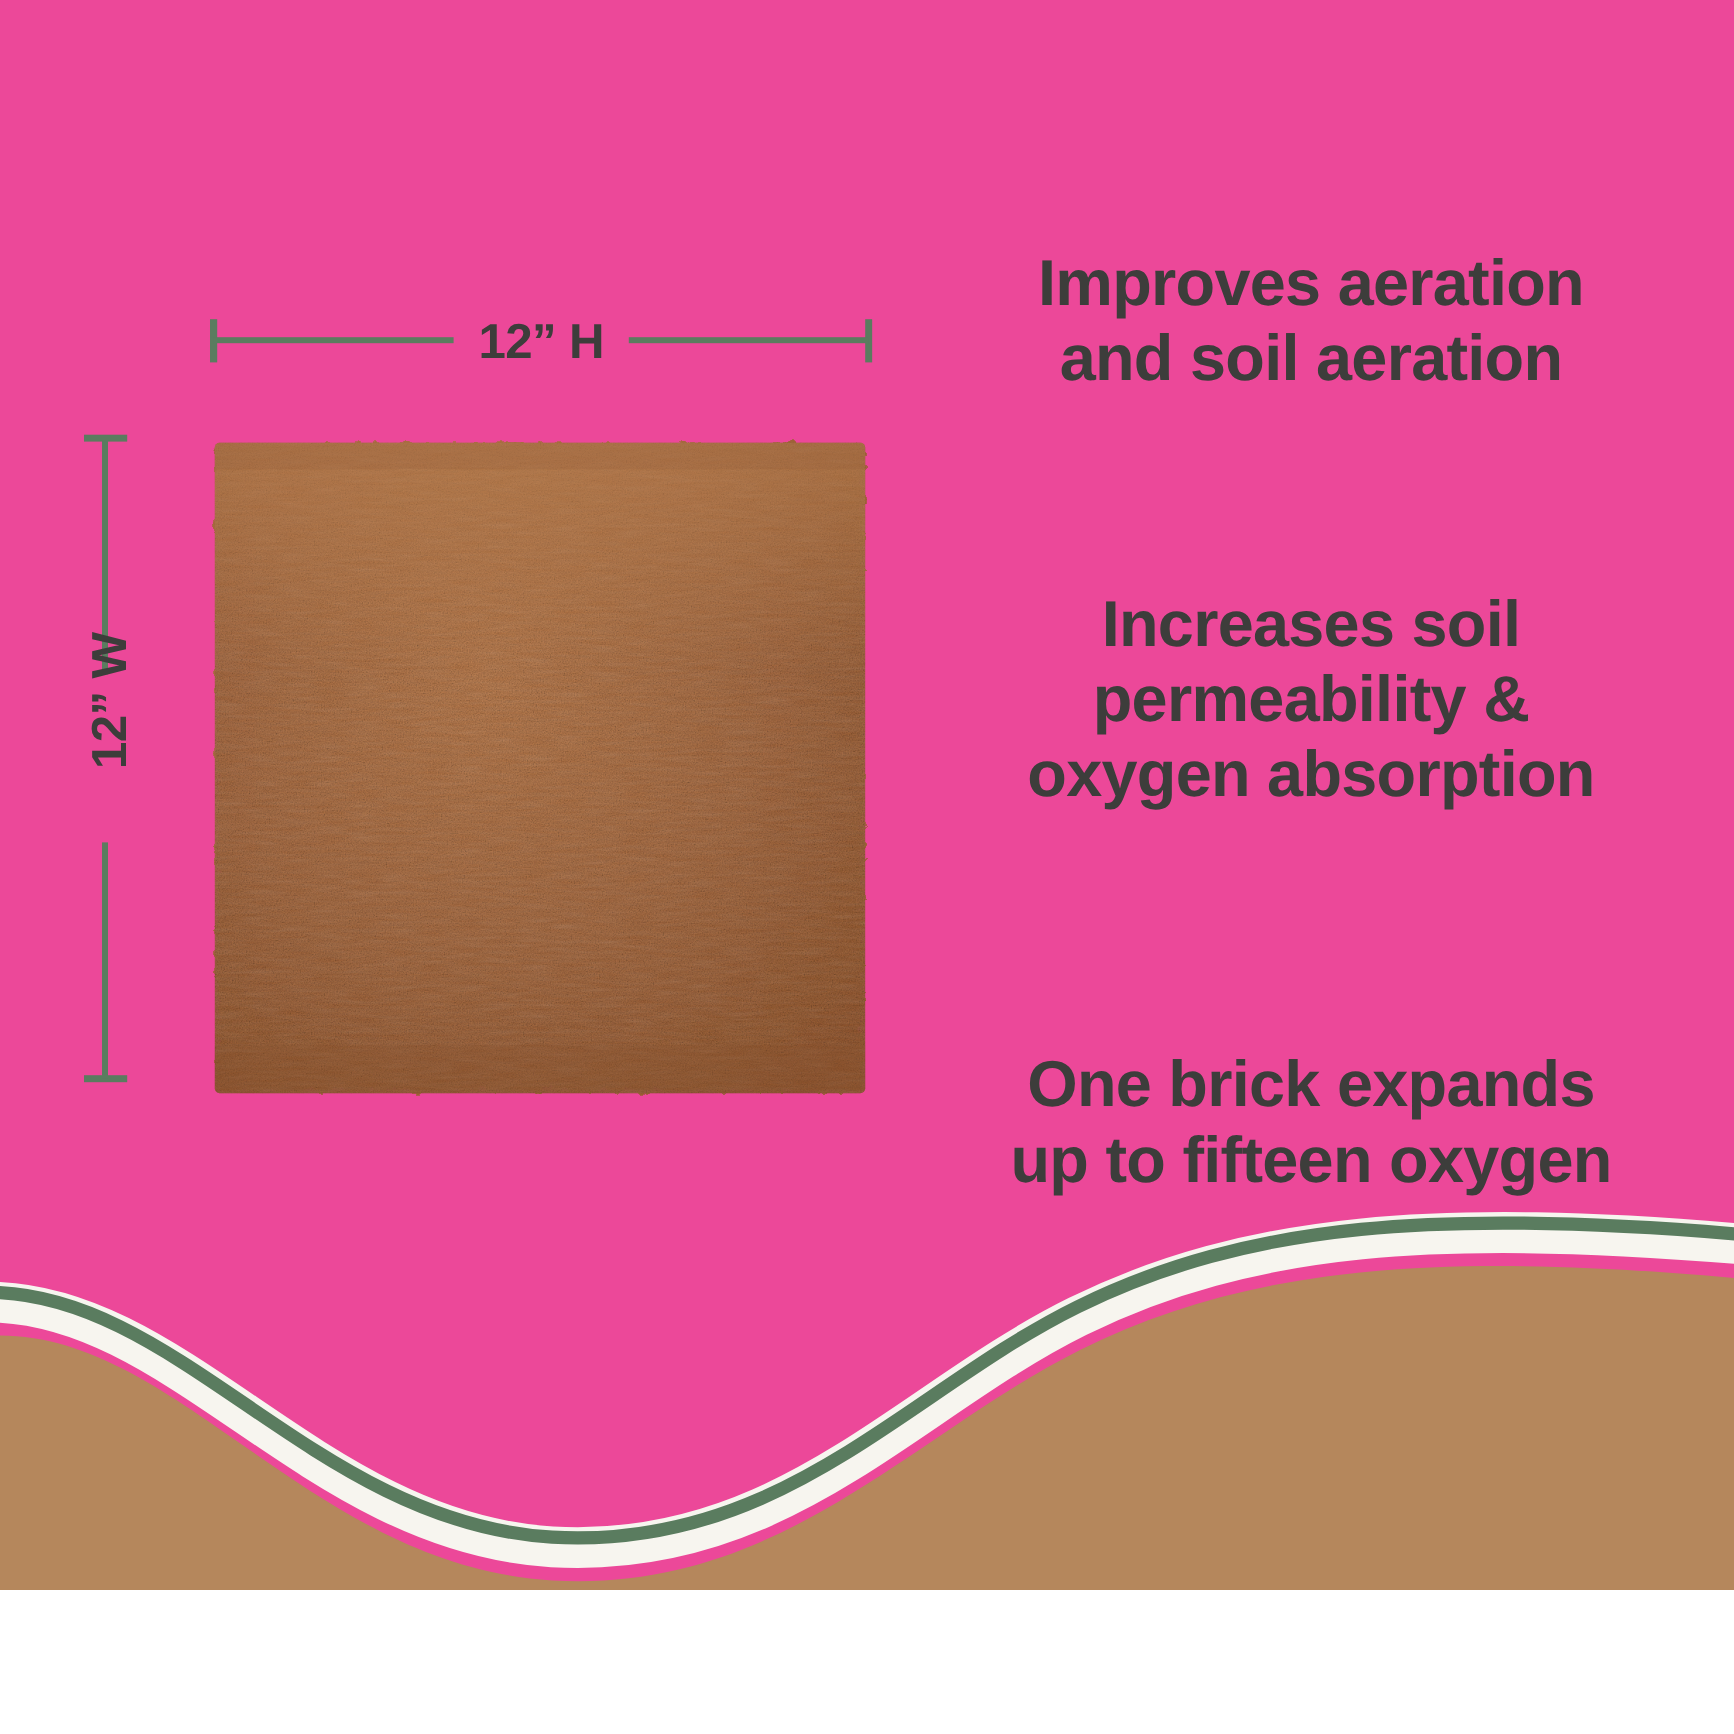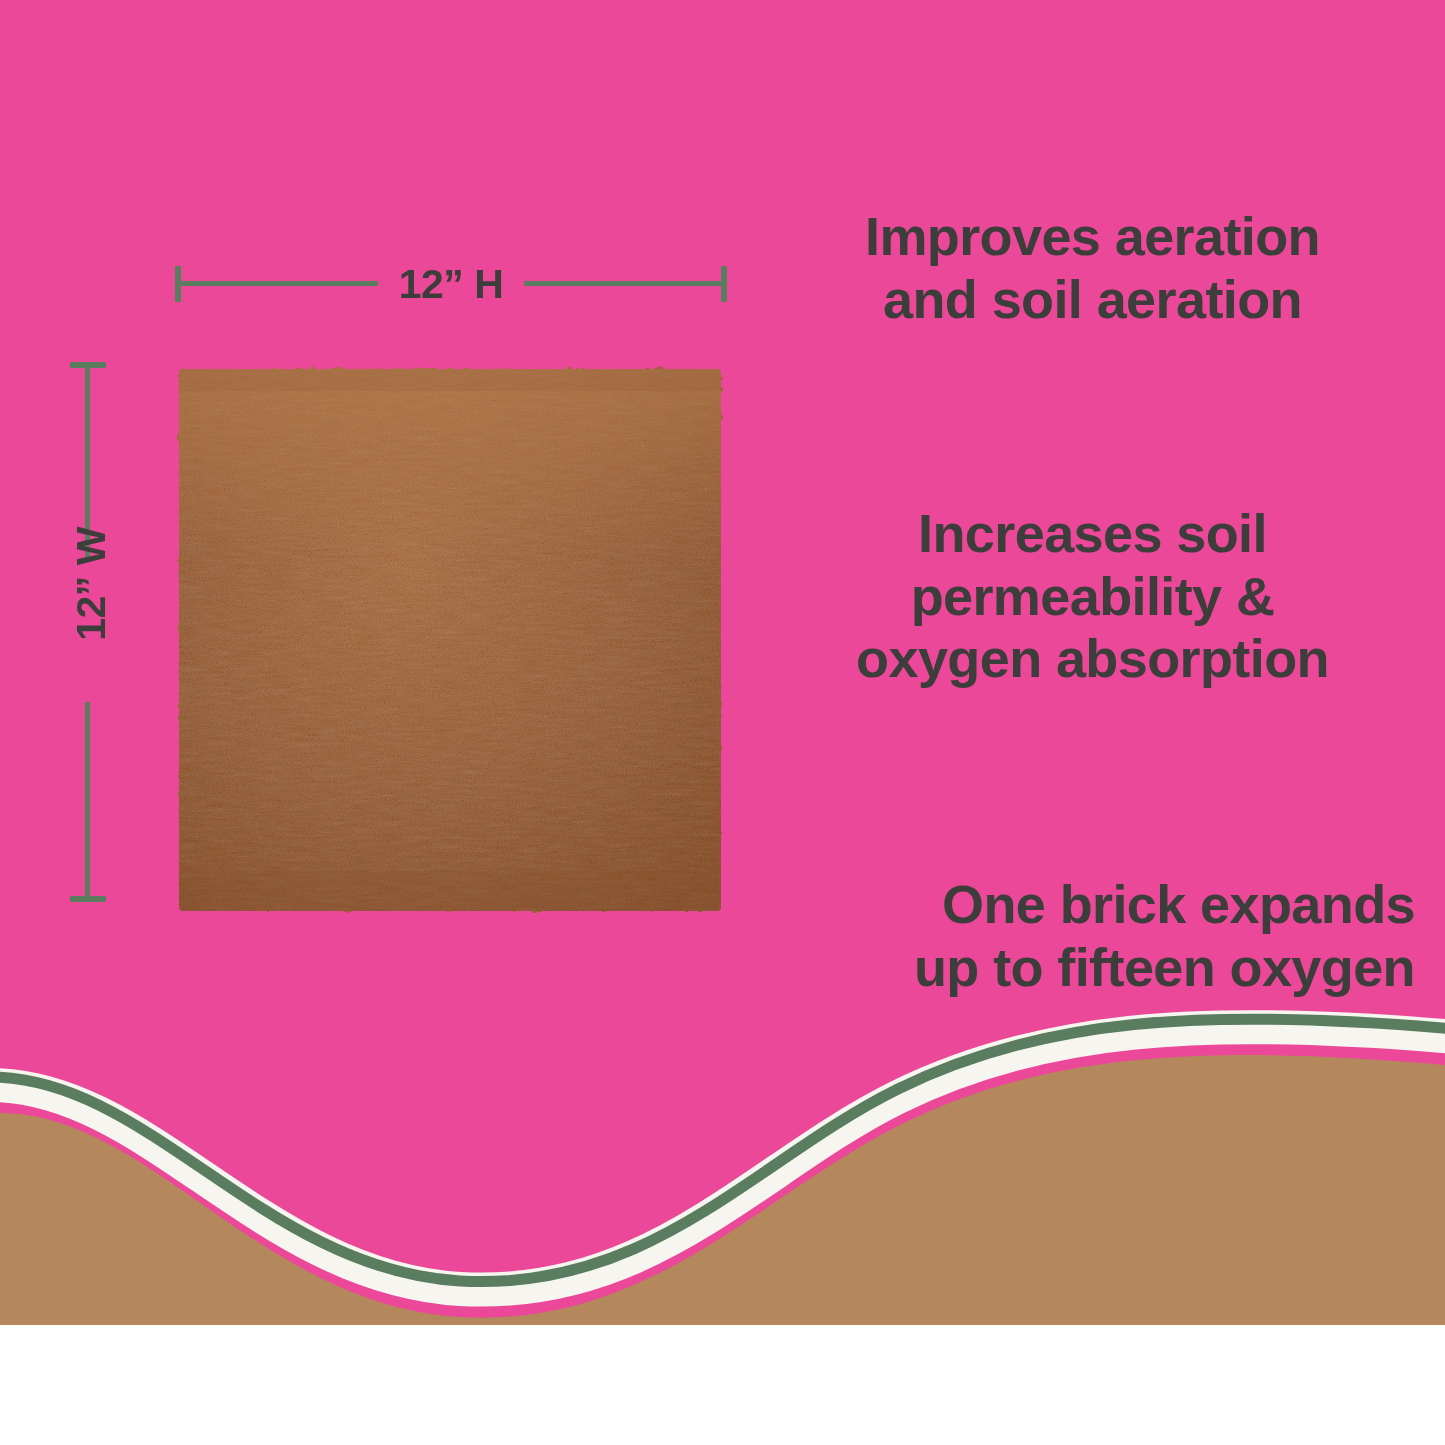--- a/index.html
+++ b/index.html
@@ -90,22 +90,22 @@
     width: 645px;
     text-align: center;
     color: #3D3D3B;
     font-weight: 700;
     font-size: 54px;
     line-height: 1.16;
     letter-spacing: -0.6px;
   }
   .benefit .line { display: block; }
   #benefit-0 { top: 205px; }
-  #benefit-1 { top: 502px; }
-  #benefit-2 { top: 873px; text-align: right; }
+  #benefit-1 { top: 489px; }
+  #benefit-2 { top: 873px; }
 
   
   #wave {
     position: absolute;
     left: 0;
     bottom: 0;
     width: 1445px;
     height: 320px;
   }
   #wave svg { display: block; width: 100%; height: 100%; }

